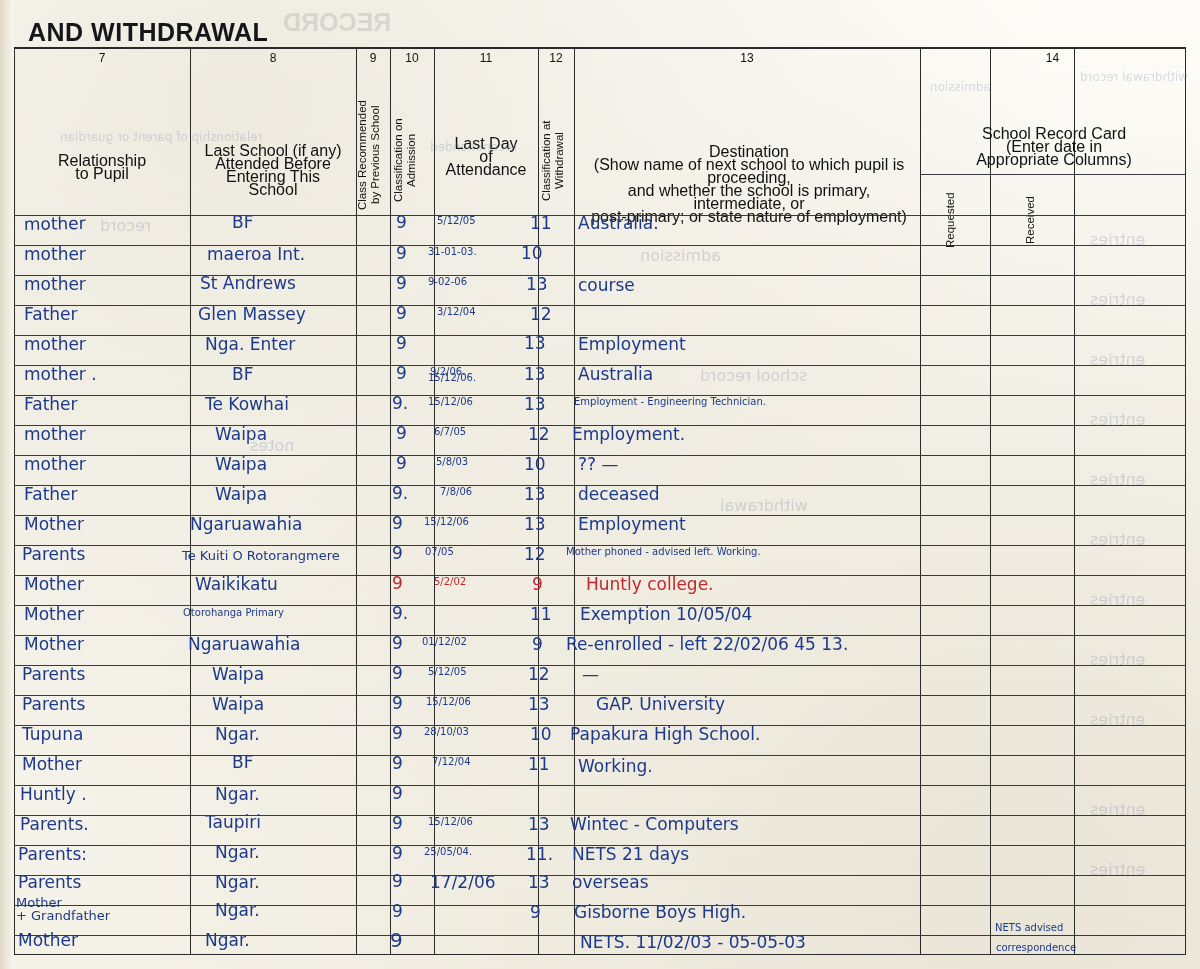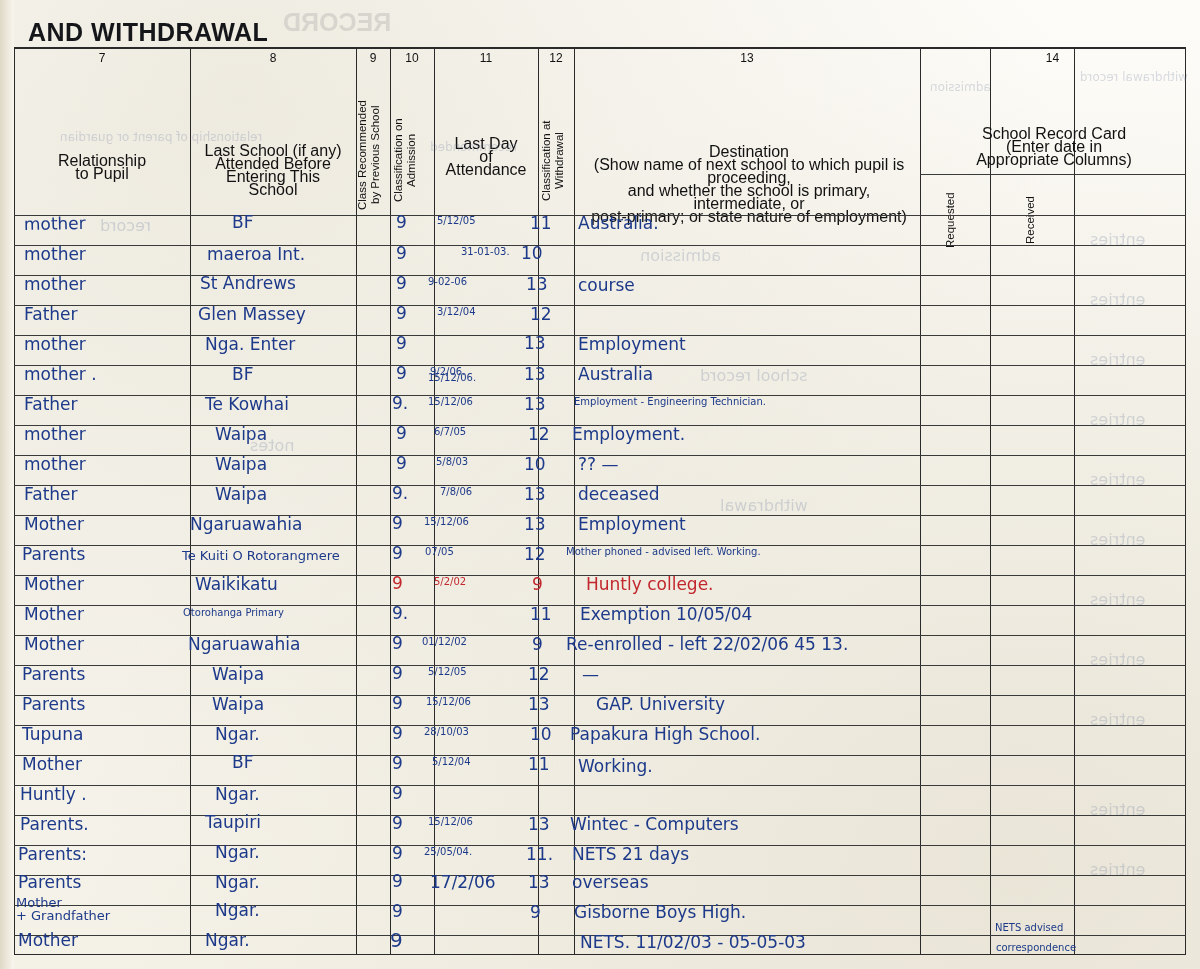--- a/index.html
+++ b/index.html
@@ -224,21 +224,21 @@
   <div class="hw" style="left:24px; top:214px; transform:rotate(-1deg);">mother</div>
   <div class="hw" style="left:232px; top:212px;">BF</div>
   <div class="hw" style="left:396px; top:212px;">9</div>
   <div class="hw sm" style="left:437px; top:215px;">5/12/05</div>
   <div class="hw" style="left:530px; top:213px;">11</div>
   <div class="hw" style="left:578px; top:213px;">Australia.</div>
 
   <div class="hw" style="left:24px; top:244px;">mother</div>
   <div class="hw" style="left:207px; top:244px;">maeroa Int.</div>
   <div class="hw" style="left:396px; top:243px;">9</div>
-  <div class="hw sm" style="left:428px; top:246px;margin-left:33px;">31-01-03.</div>
+  <div class="hw sm" style="left:428px; top:246px;">31-01-03.</div>
   <div class="hw" style="left:521px; top:243px;">10</div>
 
   <div class="hw" style="left:24px; top:274px;">mother</div>
   <div class="hw" style="left:200px; top:273px;">St Andrews</div>
   <div class="hw" style="left:396px; top:273px;">9</div>
   <div class="hw sm" style="left:428px; top:276px;">9-02-06</div>
   <div class="hw" style="left:526px; top:274px;">13</div>
   <div class="hw" style="left:578px; top:275px;">course</div>
 
   <div class="hw" style="left:24px; top:304px;">Father</div>
@@ -340,21 +340,21 @@
   <div class="hw" style="left:22px; top:724px;">Tupuna</div>
   <div class="hw" style="left:215px; top:724px;">Ngar.</div>
   <div class="hw" style="left:392px; top:723px;">9</div>
   <div class="hw sm" style="left:424px; top:726px;">28/10/03</div>
   <div class="hw" style="left:530px; top:724px;">10</div>
   <div class="hw" style="left:570px; top:724px;">Papakura High School.</div>
 
   <div class="hw" style="left:22px; top:754px;">Mother</div>
   <div class="hw" style="left:232px; top:752px;">BF</div>
   <div class="hw" style="left:392px; top:753px;">9</div>
-  <div class="hw sm" style="left:432px; top:756px;">5/12/04</div>
+  <div class="hw sm" style="left:432px; top:756px;">7/12/04</div>
   <div class="hw" style="left:528px; top:754px;">11</div>
   <div class="hw" style="left:578px; top:756px;">Working.</div>
 
   <div class="hw" style="left:20px; top:784px;">Huntly .</div>
   <div class="hw" style="left:215px; top:784px;">Ngar.</div>
   <div class="hw" style="left:392px; top:783px;">9</div>
 
   <div class="hw" style="left:20px; top:814px;">Parents.</div>
   <div class="hw" style="left:205px; top:812px;">Taupiri</div>
   <div class="hw" style="left:392px; top:813px;">9</div>

